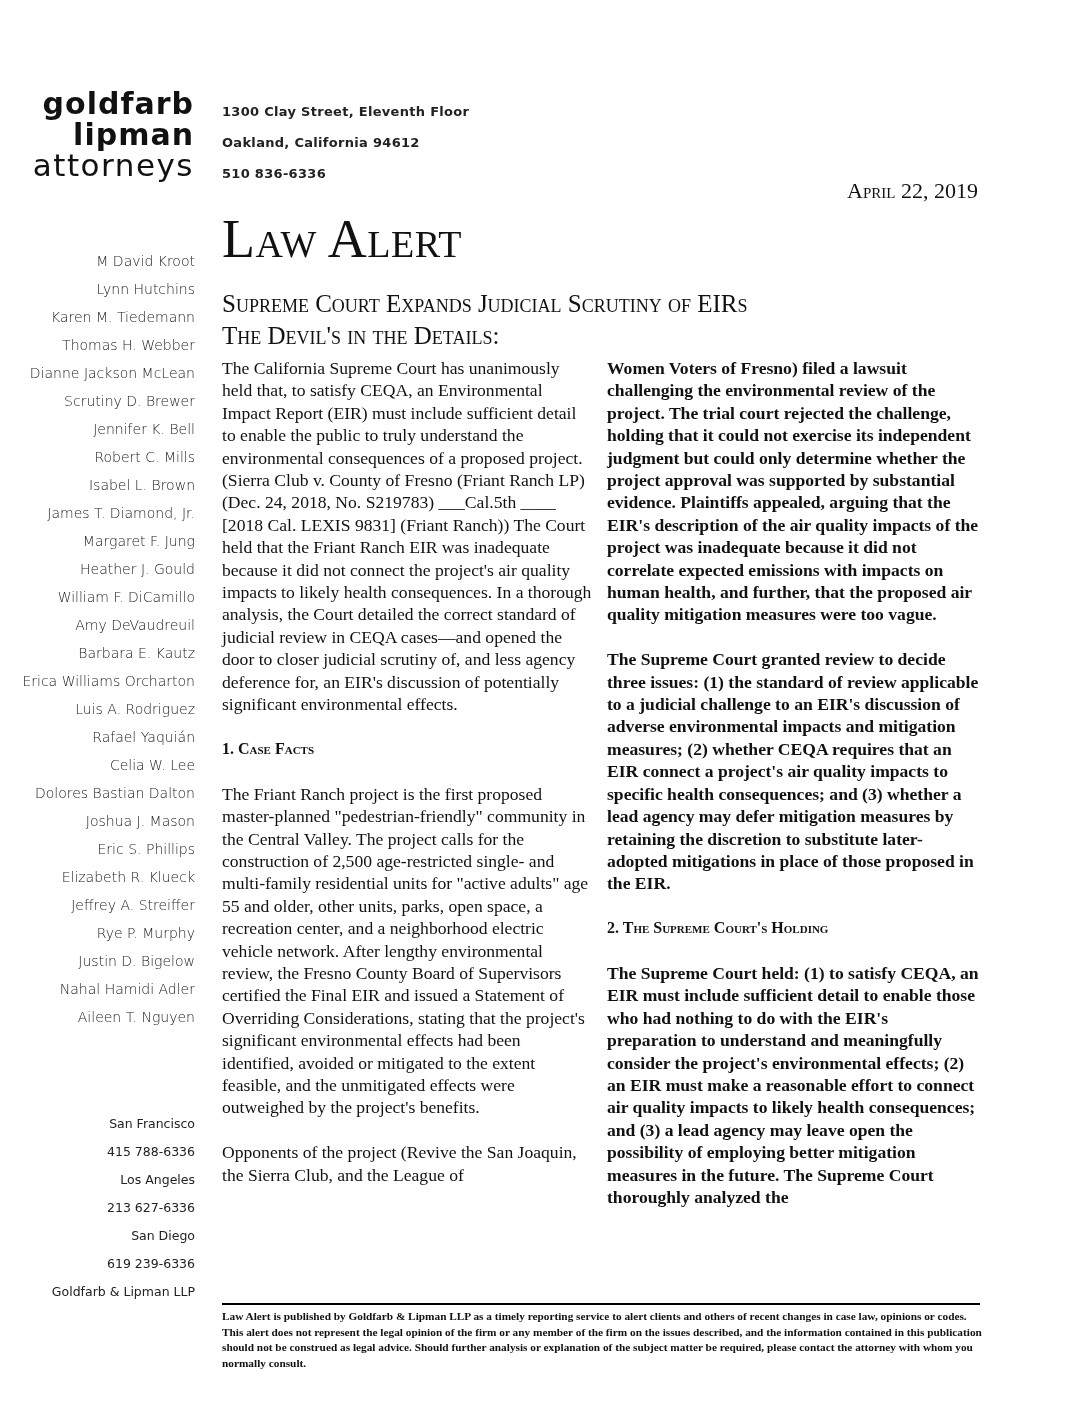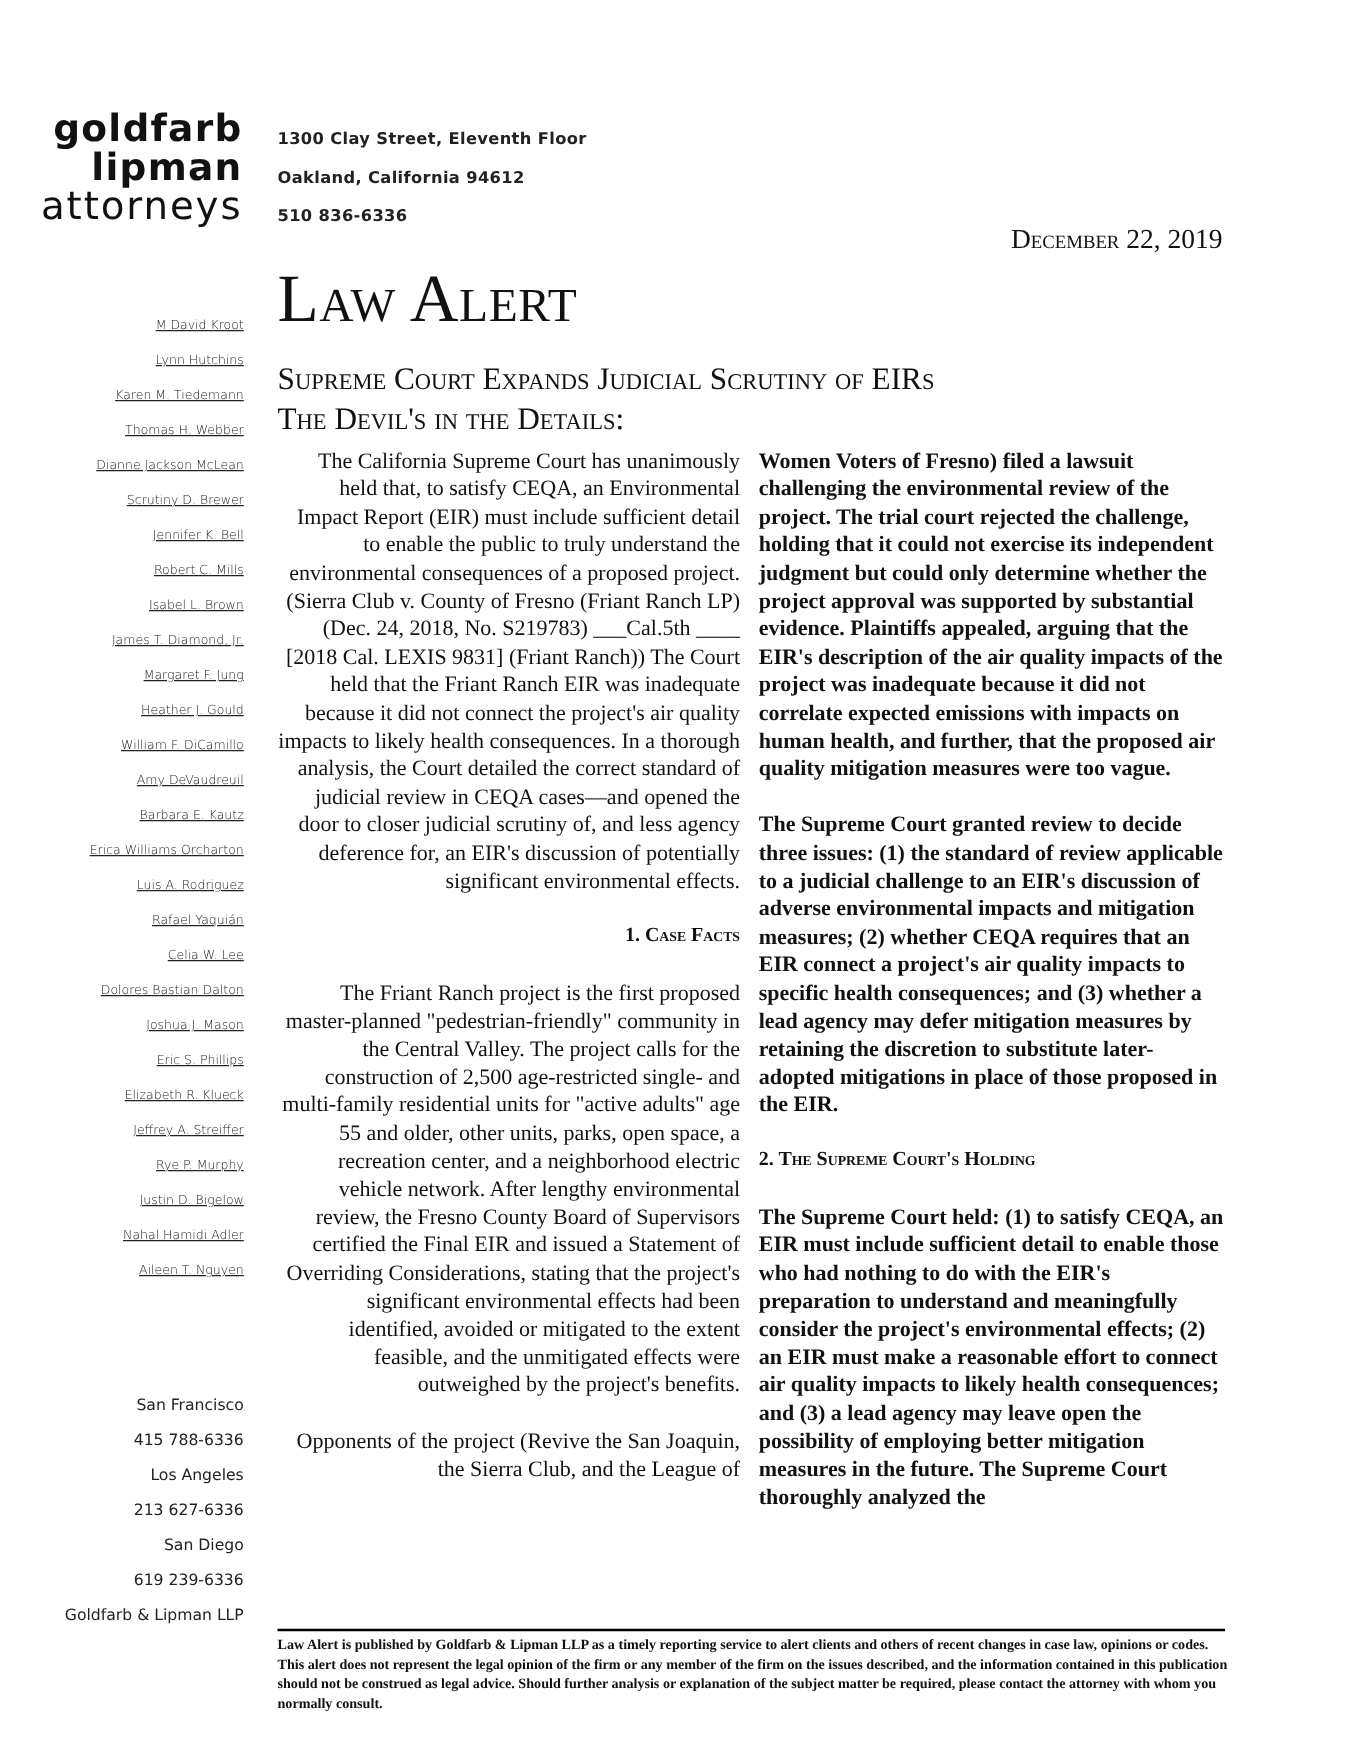--- a/index.html
+++ b/index.html
@@ -8,29 +8,29 @@
     .logo { position: absolute; left: 30px; top: 88px; width: 164px; text-align: right; font-family: "DejaVu Sans", sans-serif; line-height: 31px; }
     .logo .l1, .logo .l2 { font-size: 30px; font-weight: bold; letter-spacing: 1px; }
     .logo .l3 { font-size: 31px; font-weight: normal; letter-spacing: 1.5px; }
 
     .addr { position: absolute; left: 222px; top: 96px; font-family: "DejaVu Sans", sans-serif; font-size: 13px; font-weight: 700; color: #222; line-height: 31px; letter-spacing: 0.3px; }
 
     .date { position: absolute; right: 110px; top: 178px; font-family: "Liberation Serif", serif; font-size: 22px; font-variant: small-caps; }
 
     .masthead { position: absolute; left: 222px; top: 208px; font-family: "Liberation Serif", serif; font-size: 54px; font-variant: small-caps; letter-spacing: 0.5px; }
 
-    .sidebar { position: absolute; left: 0; top: 247px; width: 195px; text-align: right; font-family: "DejaVu Sans", sans-serif; font-size: 10px; color: #222; font-weight: 200; text-decoration: underline; }
+    .sidebar { position: absolute; left: 0; top: 247px; width: 195px; text-align: right; font-family: "DejaVu Sans", sans-serif; font-size: 14px; color: #222; font-weight: 200; }
     .sidebar .name { height: 28px; line-height: 28px; white-space: nowrap; }
     .offices { position: absolute; left: 0; top: 1110px; width: 195px; text-align: right; font-family: "DejaVu Sans", sans-serif; font-size: 12.5px; color: #222; }
     .offices .line { height: 28px; line-height: 28px; white-space: nowrap; }
 
     .headline { position: absolute; left: 222px; top: 288px; font-family: "Liberation Serif", serif; font-size: 25px; font-variant: small-caps; line-height: 32px; }
 
     .col { position: absolute; top: 357px; font-family: "Liberation Serif", serif; font-size: 17.6px; line-height: 22.4px; }
-    .col-left { left: 222px; width: 370px; text-align: right; }
+    .col-left { left: 222px; width: 370px; }
     .col-right { left: 607px; width: 372px; font-weight: bold; }
     .col p { margin: 0 0 22.4px 0; }
     .col h3 { margin: 0 0 22.4px 0; font-size: 16px; font-weight: bold; font-variant: small-caps; line-height: 22.4px; }
 
     .rule { position: absolute; left: 222px; top: 1303px; width: 758px; height: 2px; background: #000; }
     .disclaimer { position: absolute; left: 222px; top: 1309px; width: 760px; font-family: "Liberation Serif", serif; font-size: 11.3px; line-height: 15.5px; font-weight: bold; }
   </style>
 </head>
 <body>
 
@@ -39,21 +39,21 @@
   <div class="l2">lipman</div>
   <div class="l3">attorneys</div>
 </div>
 
 <div class="addr">
   <div>1300 Clay Street, Eleventh Floor</div>
   <div>Oakland, California  94612</div>
   <div>510 836-6336</div>
 </div>
 
-<div class="date">December 22, 2019</div>
+<div class="date">April 22, 2019</div>
 
 <div class="masthead">Law Alert</div>
 
 <div class="sidebar">
   <div class="name">M David Kroot</div>
   <div class="name">Lynn Hutchins</div>
   <div class="name">Karen M. Tiedemann</div>
   <div class="name">Thomas H. Webber</div>
   <div class="name">Dianne Jackson McLean</div>
   <div class="name">Scrutiny D. Brewer</div>

